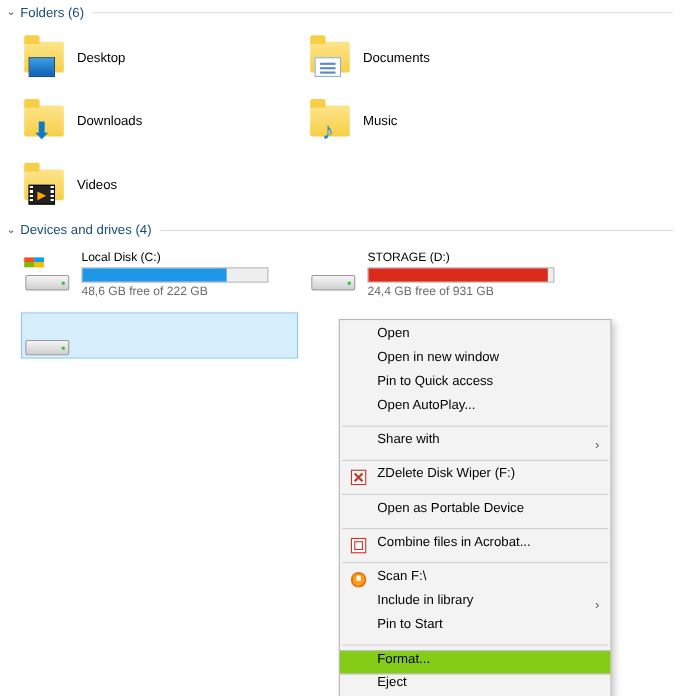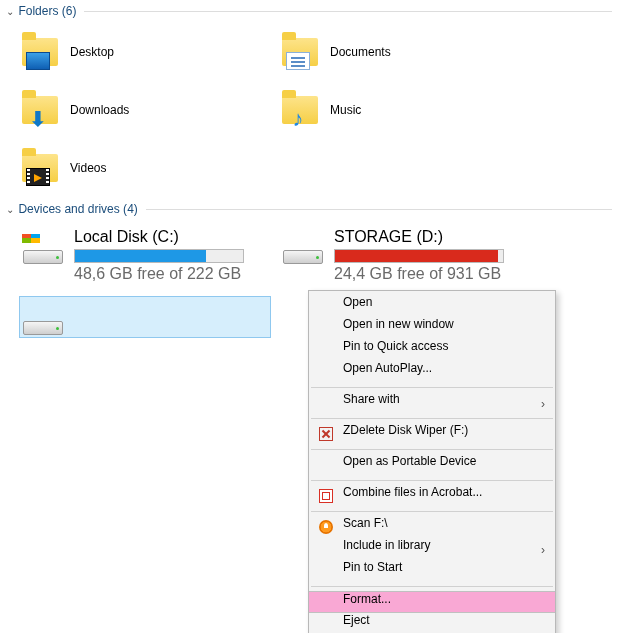--- a/index.html
+++ b/index.html
@@ -123,50 +123,50 @@
     position:relative;
   }
   .dvd::before {
     content:""; position:absolute; top:-17px; left:4px;
     width:30px; height:30px; border-radius:50%;
     background: radial-gradient(circle,#fff 10%, #d8d8d8 11% 45%, #bbb 46% 60%, #eee 61%);
     border:1px solid #999;
   }
   .dvd-label { position:absolute; bottom:1px; left:6px; font-size:7px; font-weight:bold; color:#fff; background:#444; padding:0 3px; border-radius:1px;}
   .drive-body { flex:1; }
-  .drive-name { font-size:16px; margin-bottom:3px; }
+  .drive-name { font-size:11px; margin-bottom:3px; }
   .usage-bar {
     width: 170px; height: 14px;
     border: 1px solid #b9b9b9;
     background: #eee;
     position: relative;
     margin-bottom: 2px;
   }
   .usage-fill { height:100%; }
-  .drive-free { font-size:16px; color:#6a6a6a; }
+  .drive-free { font-size:11px; color:#6a6a6a; }
 
   
   .context-menu {
     position: absolute;
     left: 308px; top: 290px;
     width: 248px;
     background: #f3f3f3;
     border: 1px solid #b8b8b8;
     box-shadow: 3px 3px 6px rgba(0,0,0,0.2);
     padding: 4px 0;
     font-size: 12px;
   }
   .context-menu .mi {
     display:flex; 
     height: 22px;
     padding: 0 18px 0 34px;
     position: relative;
   }
   .context-menu .mi.highlight {
-    background: #f9a8d4;
+    background: #84cc16;
     border-top:1px solid #c0c0c0;
     border-bottom:1px solid #c0c0c0;
   }
   .context-menu .mi .arrow {
     position:absolute; right:10px; top:5px;
     font-size:12px; color:#555;
   }
   .context-menu .mi .mi-icon {
     position:absolute; left:8px; top:2px;
     width:18px; height:18px;

